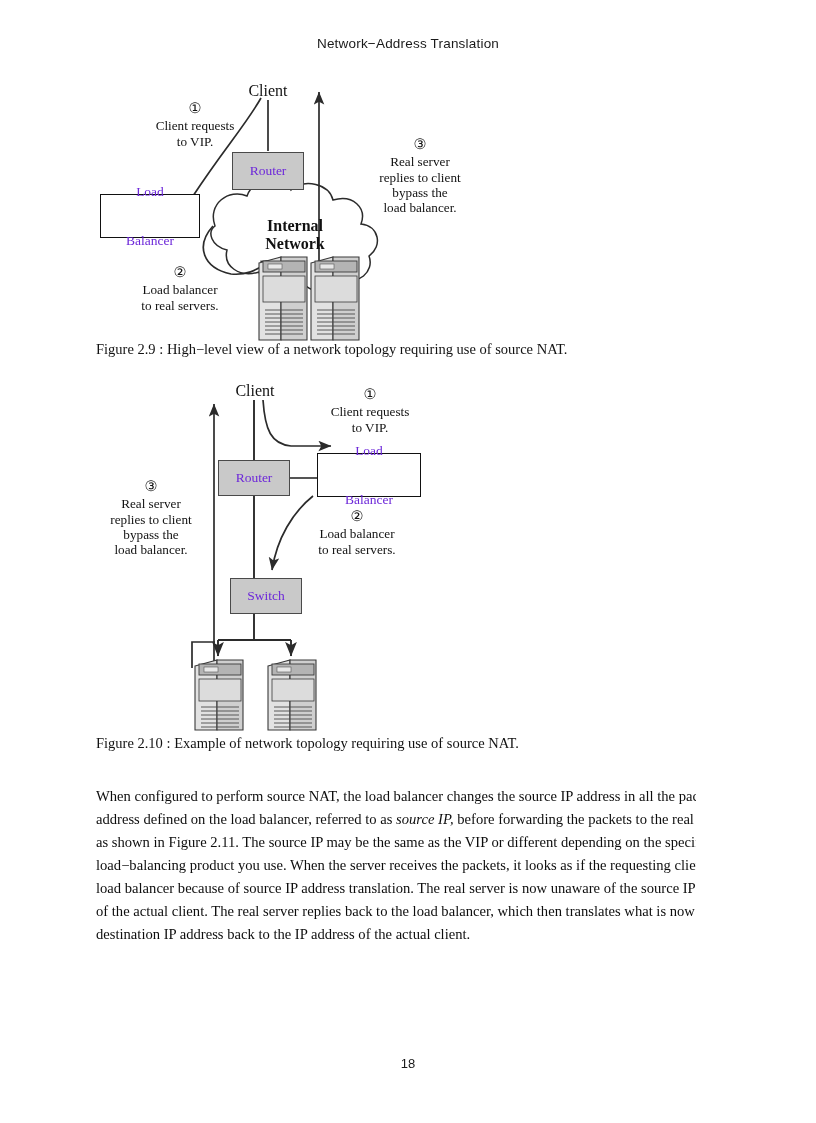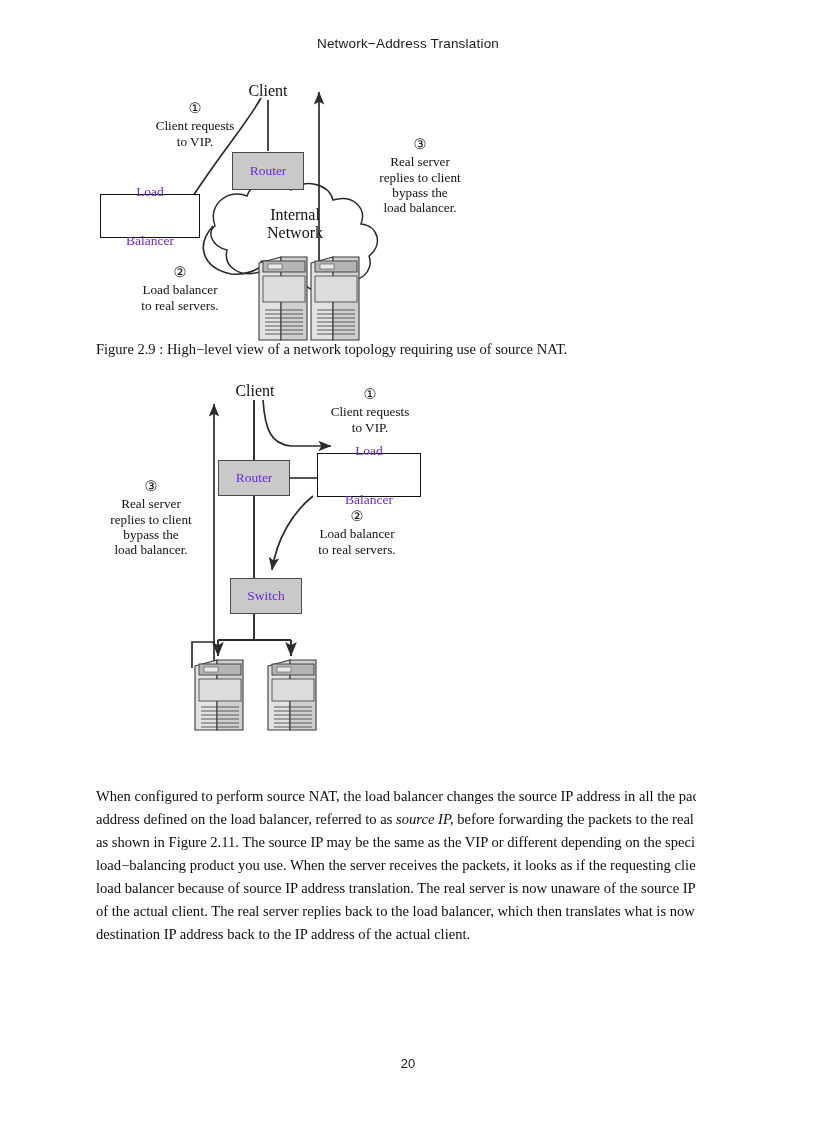--- a/index.html
+++ b/index.html
@@ -160,21 +160,21 @@
 
     <div class="node gray" style="left:137px; top:74px; width:72px; height:38px;">
       <span>Router</span>
     </div>
 
     <div class="node white" style="left:5px; top:116px; width:100px; height:44px; flex-direction:column;">
       <span>Load</span>
       <span>Balancer</span>
     </div>
 
-    <div class="plain-label" style="left:150px; top:128px; width:100px;">
+    <div class="plain-label" style="left:150px; top:139px; width:100px;font-weight:bold;">
       <span>Internal</span><br>
       <span>Network</span>
     </div>
 
     <svg class="wires" width="400" height="265" style="pointer-events:none">
 
       <g>
         <polygon points="164,185 186,179 186,262 164,262" fill="#e2e2e2" stroke="#3a3a3a" stroke-width="1.1"></polygon>
         <polygon points="186,179 212,179 212,262 186,262" fill="#cfcfcf" stroke="#3a3a3a" stroke-width="1.1"></polygon>
         <rect x="168" y="183" width="42" height="11" fill="#b4b4b4" stroke="#3a3a3a" stroke-width="0.9"></rect>
@@ -320,18 +320,19 @@
 
     <div class="annot" style="left:-8px; top:100px; width:128px;">
       <span class="circ">③</span>
       <span>Real server</span><br>
       <span>replies to client</span><br>
       <span>bypass the</span><br>
       <span>load balancer.</span>
     </div>
   </div>
 
+  <div class="fig-caption" id="caption-2">Figure 2.10 : Example of network topology requiring use of source NAT.</div>
 
   <p class="body-copy"><span>When configured to perform source NAT, the load balancer changes the source IP address in all the packets to an address defined on the load balancer, referred to as </span><em>source IP,</em><span> before forwarding the packets to the real servers, as shown in Figure 2.11. The source IP may be the same as the VIP or different depending on the specific load−balancing product you use. When the server receives the packets, it looks as if the requesting client is the load balancer because of source IP address translation. The real server is now unaware of the source IP address of the actual client. The real server replies back to the load balancer, which then translates what is now the destination IP address back to the IP address of the actual client.</span></p>
 
-  <div class="page-number">20</div>
+  <div class="page-number">18</div>
 
 </div>
 
 </body></html>

